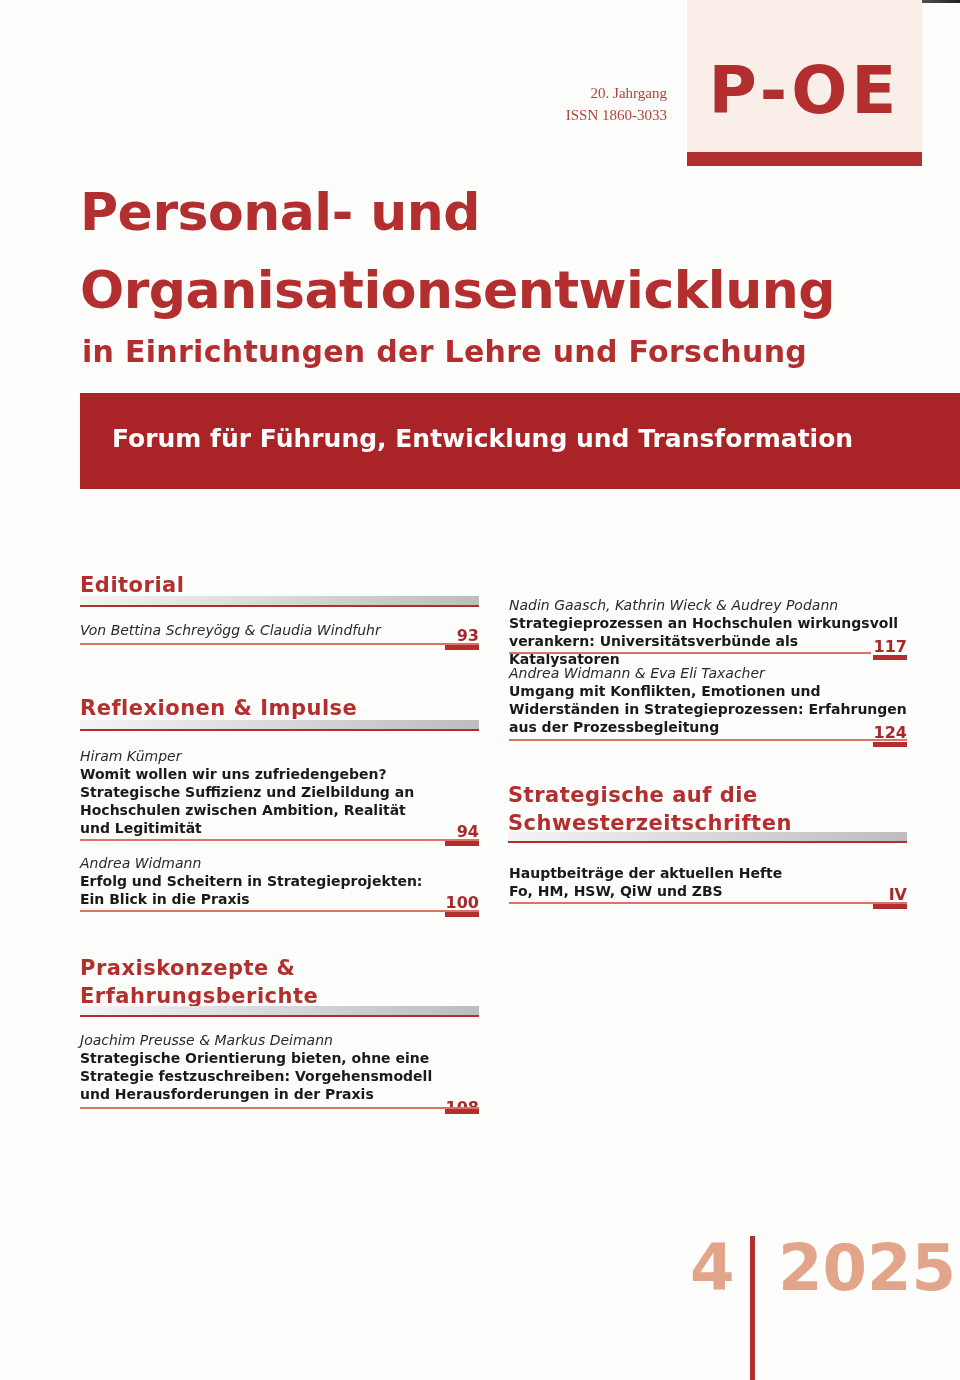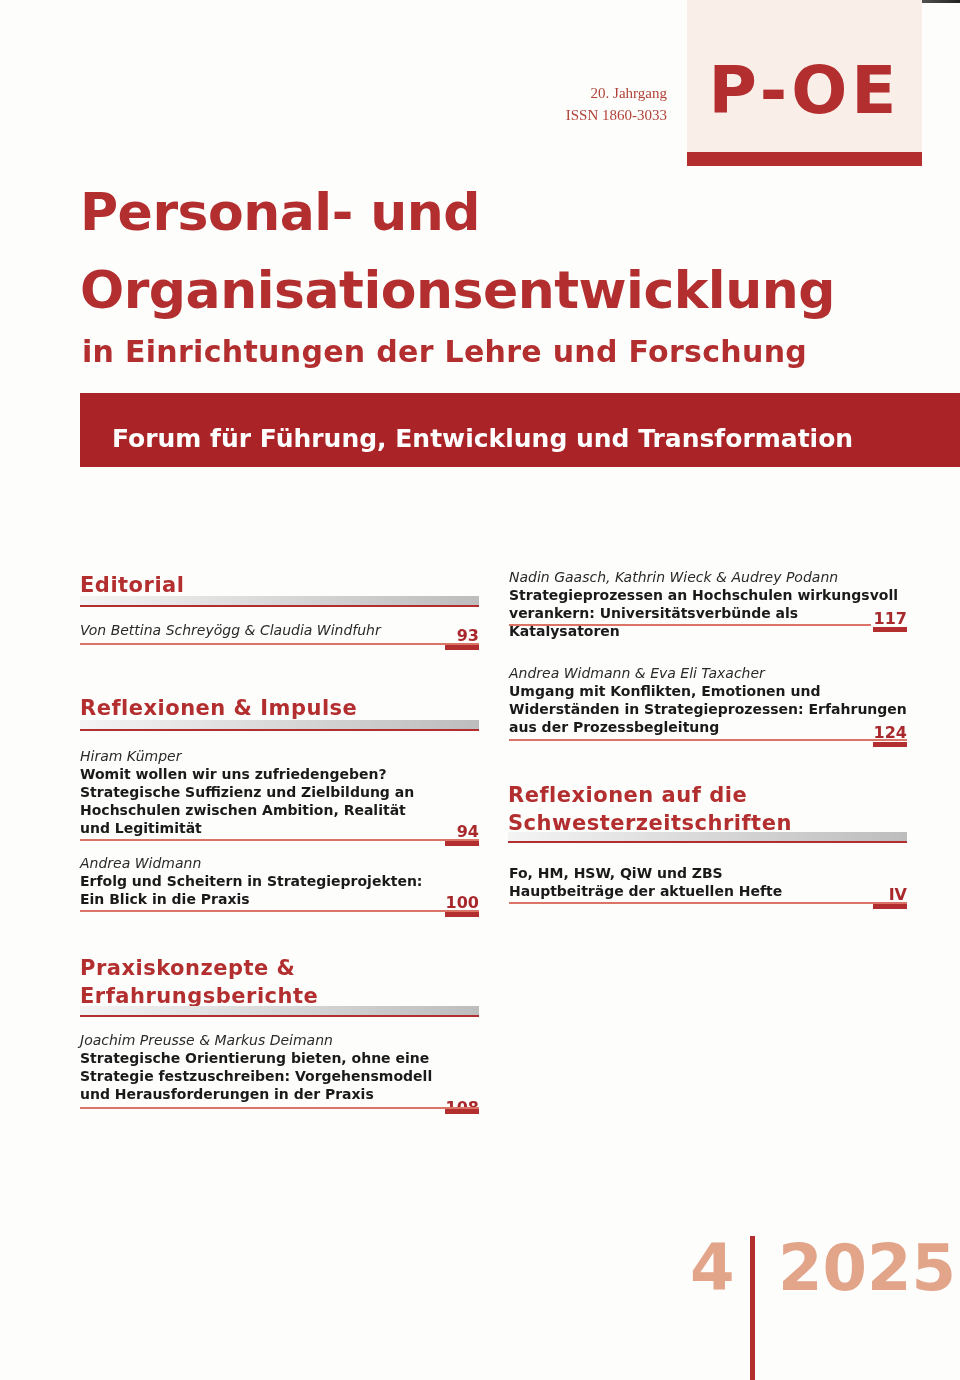--- a/index.html
+++ b/index.html
@@ -48,21 +48,21 @@
     }
     .title-1 { top: 182px; }
     .title-2 { top: 260px; }
     .title-3 {
       position: absolute; left: 82px; top: 332px;
       font-weight: bold; color: #b32e2e;
       font-size: 30px; line-height: 40px;
       letter-spacing: 0.3px;
     }
     .banner {
-      position: absolute; left: 80px; top: 393px; width: 880px; height: 74px;
+      position: absolute; left: 80px; top: 393px; width: 880px; height: 96px;
       background: #aa2327;
       padding-left: 28px;
     }
     .banner-text {
       position: absolute; left: 32px; top: 30px;
       color: #ffffff; font-weight: bold;
       font-size: 25px; line-height: 32px;
     }
     .section-head {
       position: absolute;
@@ -187,51 +187,51 @@
 <div class="entry" style="left:80px; top:1031px; width:399px; height:84px;">
   <div class="author">Joachim Preusse &amp; Markus Deimann</div>
   <div class="title">Strategische Orientierung bieten, ohne eine</div>
   <div class="title">Strategie festzuschreiben: Vorgehensmodell</div>
   <div class="title">und Herausforderungen in der Praxis</div>
   <div class="page" style="top:60px;margin-top:8px;">108</div>
   <div class="rule" style="top:76px;"></div>
   <div class="page-bar" style="top:78px;"></div>
 </div>
 
-<div class="entry" style="left:509px; top:568px; width:398px; height:64px;">
+<div class="entry" style="left:509px; top:596px; width:398px; height:64px;">
   <div class="author">Nadin Gaasch, Kathrin Wieck &amp; Audrey Podann</div>
   <div class="title">Strategieprozessen an Hochschulen wirkungsvoll</div>
   <div class="title">verankern: Universitätsverbünde als Katalysatoren</div>
   <div class="page" style="top:42px;">117</div>
   <div class="rule" style="top:56px; right:36px;"></div>
   <div class="page-bar" style="top:59px;"></div>
 </div>
 
 <div class="entry" style="left:509px; top:664px; width:398px; height:82px;">
   <div class="author">Andrea Widmann &amp; Eva Eli Taxacher</div>
   <div class="title">Umgang mit Konflikten, Emotionen und</div>
   <div class="title">Widerständen in Strategieprozessen: Erfahrungen</div>
   <div class="title">aus der Prozessbegleitung</div>
   <div class="page" style="top:60px;">124</div>
   <div class="rule" style="top:75px;"></div>
   <div class="page-bar" style="top:78px;"></div>
 </div>
 
 <div class="section-head" style="left:508px; top:781px;">
-  <div>Reflexionen auf die</div>
+  <div>Strategische auf die</div>
   <div>Schwesterzeitschriften</div>
 </div>
 <div class="head-rule" style="left:508px; top:832px; width:399px;">
     <div class="grey"></div>
     <div class="red"></div>
   </div>
 
 <div class="entry" style="left:509px; top:864px; width:398px; height:46px;">
+  <div class="title">Hauptbeiträge der aktuellen Hefte</div>
   <div class="title">Fo, HM, HSW, QiW und ZBS</div>
-  <div class="title">Hauptbeiträge der aktuellen Hefte</div>
   <div class="page" style="top:22px;">IV</div>
   <div class="rule" style="top:38px;"></div>
   <div class="page-bar" style="top:40px;"></div>
 </div>
 
 <div class="issue-num">4</div>
 <div class="issue-divider"></div>
 <div class="issue-year">2025</div>
 
 </body></html>

